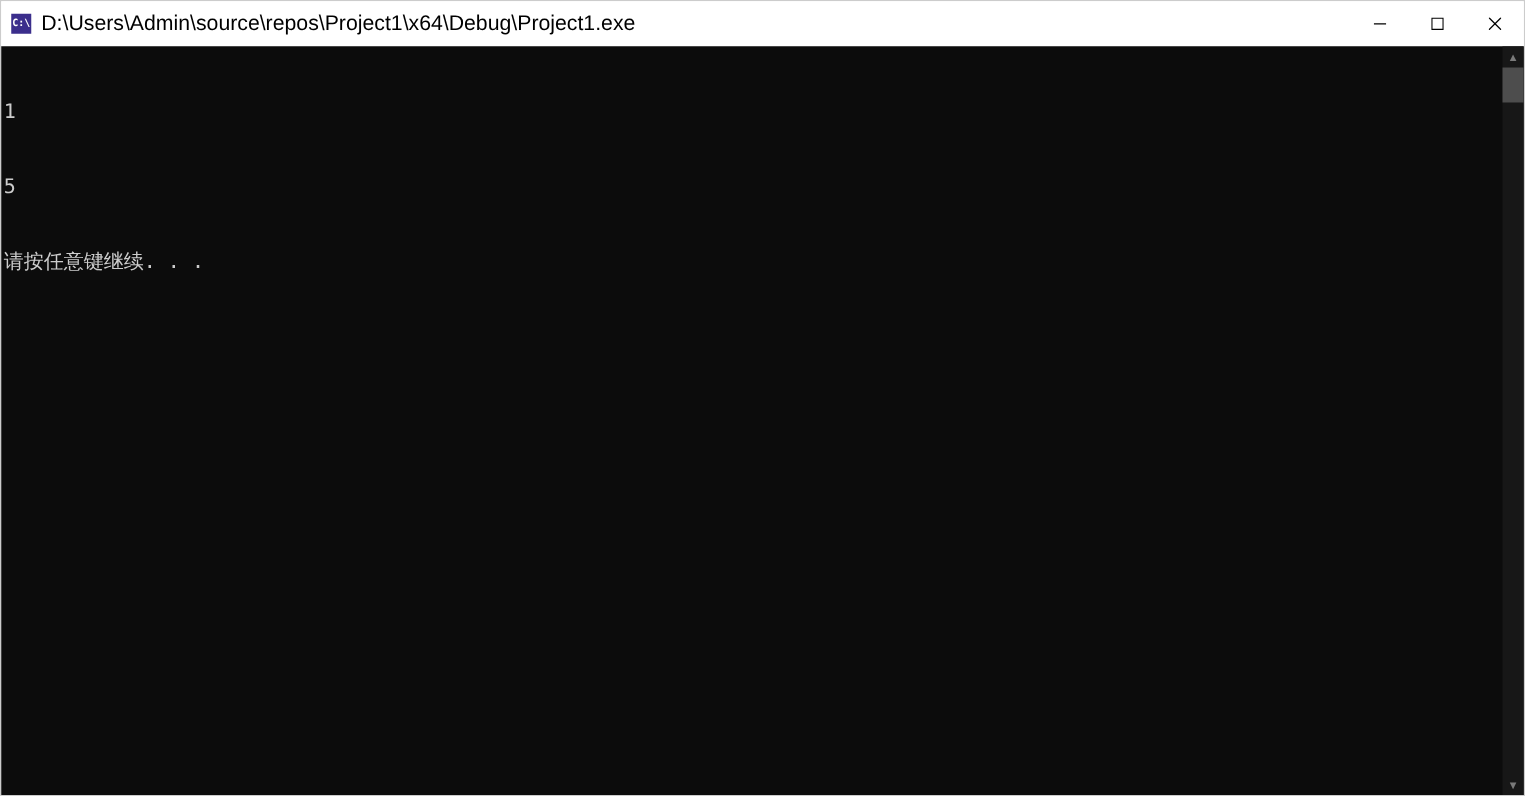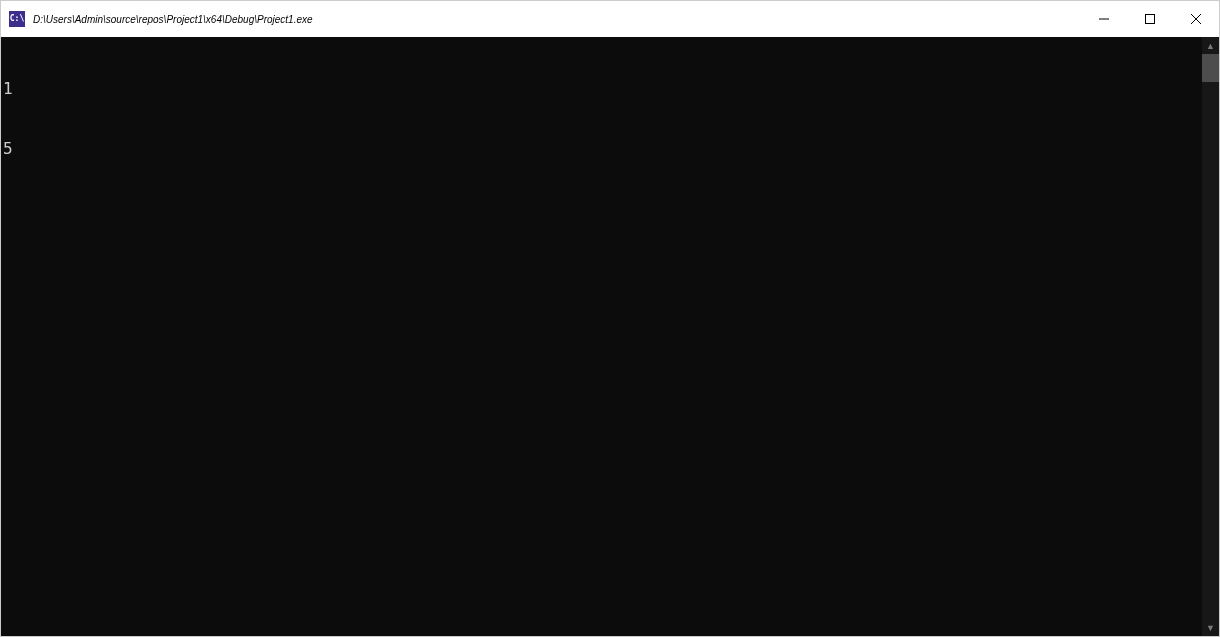--- a/index.html
+++ b/index.html
@@ -36,26 +36,25 @@
       flex-shrink: 0;
     }
     .titlebar-icon-inner {
       color: #fff;
       font-size: 8px;
       font-weight: bold;
       line-height: 1;
       font-family: Consolas, monospace;
     }
     .titlebar-text {
-      font-size: 10px;
+      font-size: 17px;
       color: #000;
       flex: 1;
       white-space: nowrap;
       overflow: hidden;
-      font-style: italic;
     }
     .window-controls {
       display: flex;
       height: 100%;
     }
     .wc-btn {
       width: 46px;
       height: 100%;
       display: flex;
       align-items: center;
@@ -137,20 +136,21 @@
             <line x1="0" y1="0" x2="10" y2="10" stroke="#000" stroke-width="1"></line>
             <line x1="10" y1="0" x2="0" y2="10" stroke="#000" stroke-width="1"></line>
           </svg>
       </div>
     </div>
   </div>
   <div class="console-body">
     <div class="console-content">
       <span class="console-line">1</span>
       <span class="console-line">5</span>
+      <span class="console-line">请按任意键继续. . .</span>
     </div>
     <div class="scrollbar">
       <div class="scroll-arrow">▲</div>
       <div class="scroll-track">
         <div class="scroll-thumb"></div>
       </div>
       <div class="scroll-arrow">▼</div>
     </div>
   </div>
 </div>

